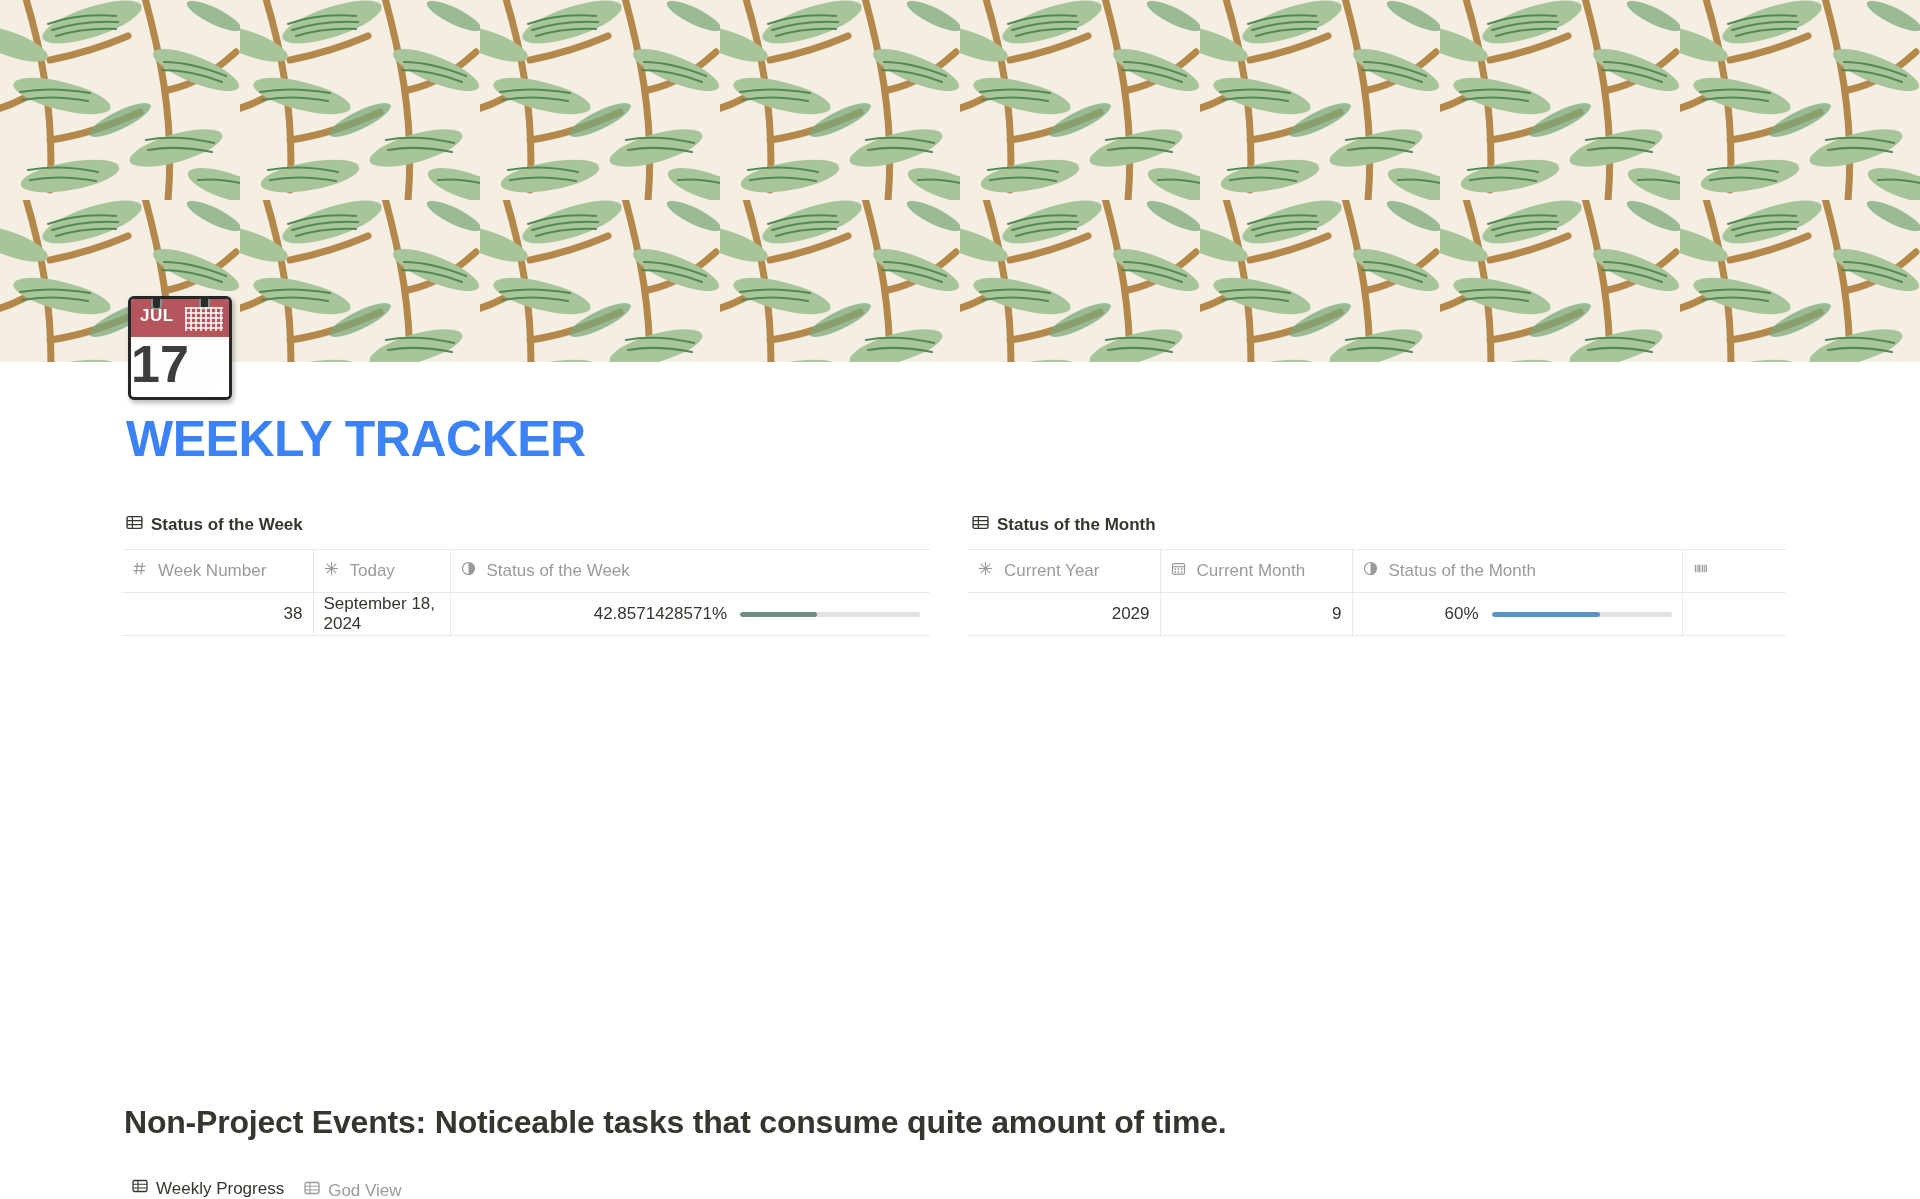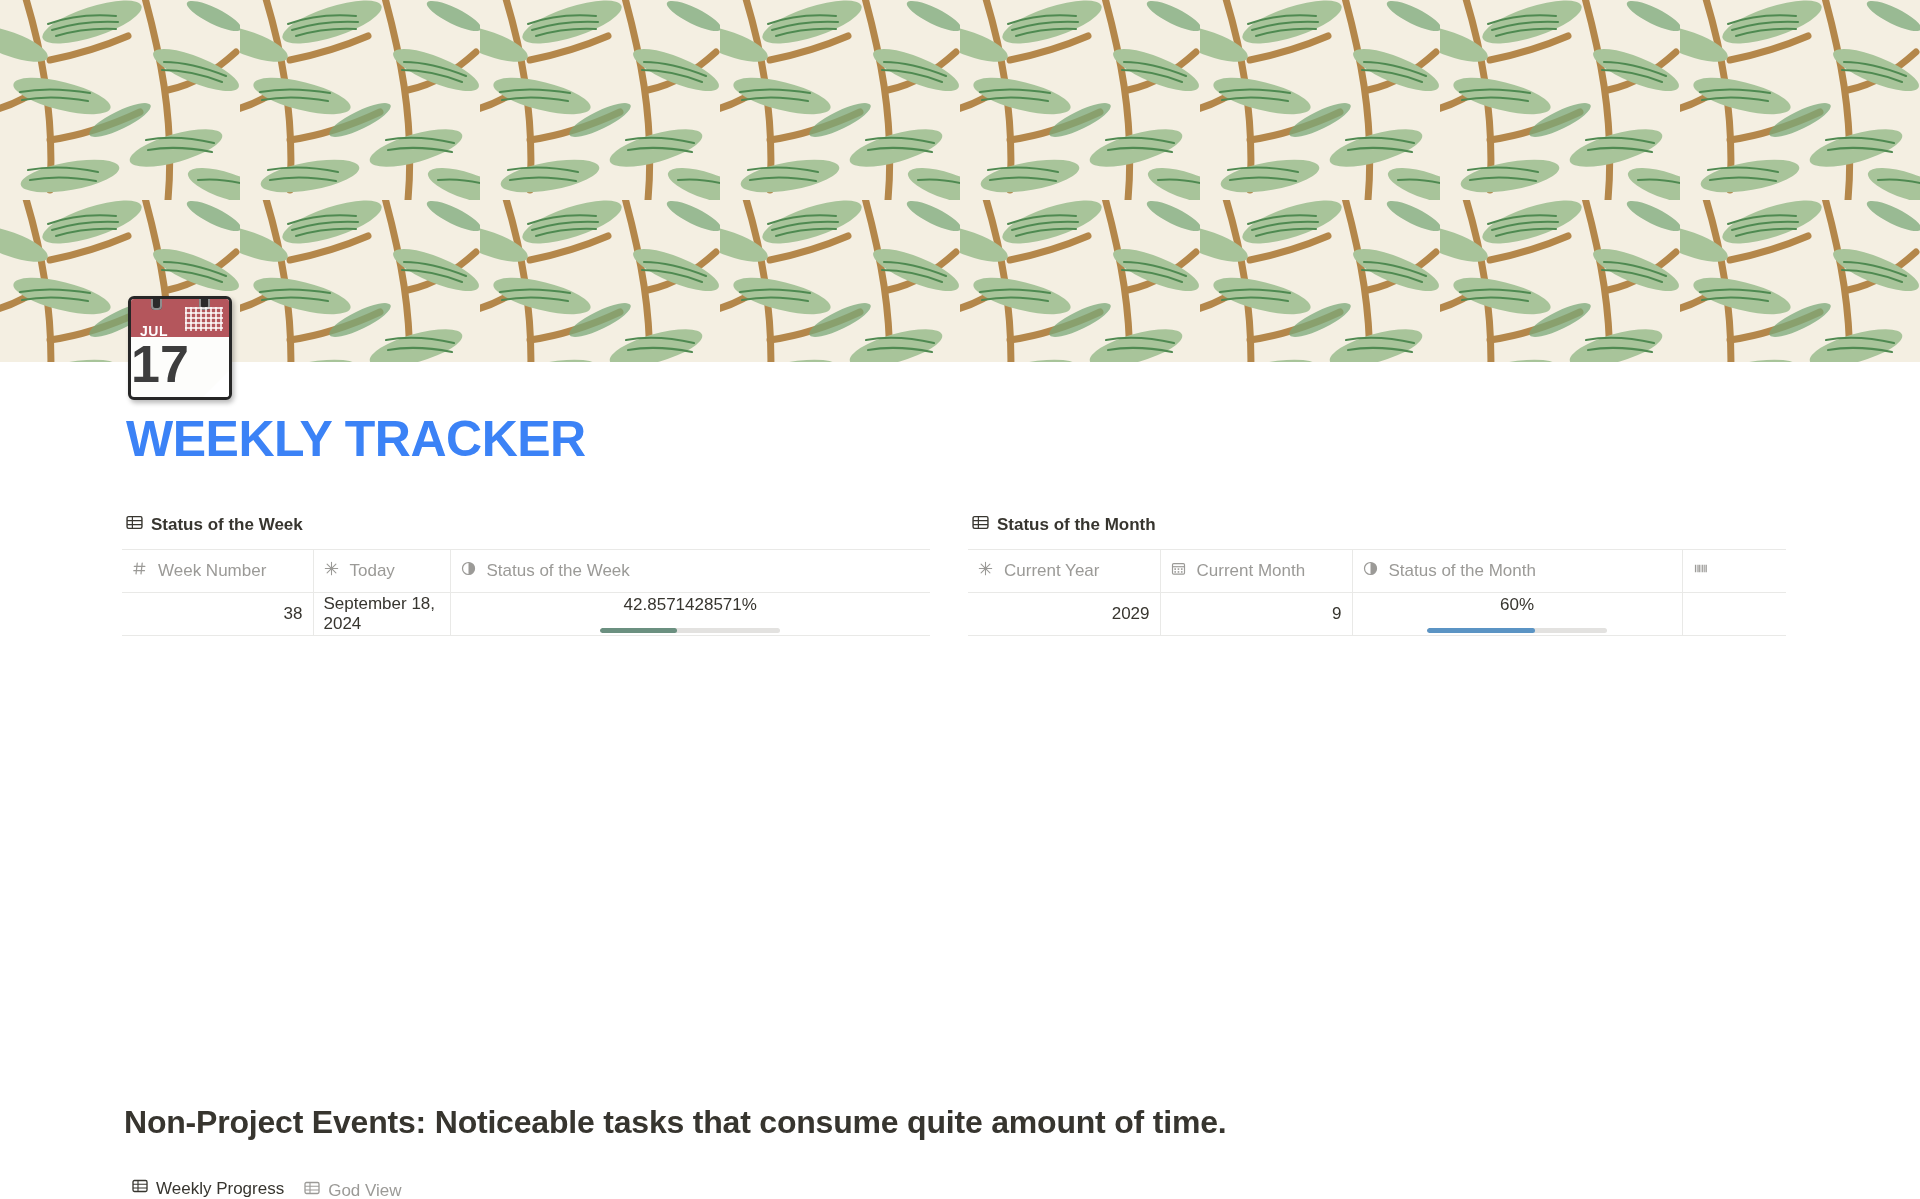--- a/index.html
+++ b/index.html
@@ -34,22 +34,22 @@
     border-radius: 6px;
     background: #fdfdfb;
     overflow: hidden;
     position: relative;
     box-shadow: 2px 3px 5px rgba(0,0,0,.28);
   }
   .cal-top {
     height: 38px; background: #b4565c; position: relative;
   }
   .cal-month {
-    position: absolute; left: 9px; top: 24px;
-    color: #fff; font-size: 14px; font-weight: 700; letter-spacing: .5px;
+    position: absolute; left: 9px; top: 7px;
+    color: #fff; font-size: 17px; font-weight: 700; letter-spacing: .5px;
     font-family: "Liberation Sans", sans-serif;
   }
   .cal-grid {
     position: absolute; right: 6px; top: 8px;
     width: 38px; height: 24px;
     background:
       repeating-linear-gradient(to right, rgba(255,255,255,.75) 0 2px, transparent 2px 5px),
       repeating-linear-gradient(to bottom, rgba(255,255,255,.75) 0 2px, transparent 2px 5px);
   }
   .cal-ring {
@@ -112,21 +112,21 @@
   table.nt th:first-child, table.nt td:first-child { border-left: none; }
   table.nt th:last-child, table.nt td:last-child { border-right: none; }
   table.nt th {
     color: #9b9a97; font-weight: 400; text-align: left;
   }
   table.nt th .hwrap { display: flex; align-items: center; gap: 11px; }
   table.nt td { color: #37352f; }
   td.num { text-align: right; }
   td.pct { text-align: right; position: relative; padding-right: 10px; }
 
-  .bar-cell { display: flex; align-items: center; justify-content: flex-end; gap: 13px; flex-direction: column; }
+  .bar-cell { display: flex; align-items: center; justify-content: flex-end; gap: 13px; }
   .bar { height: 5px; border-radius: 3px; background: #e3e2e0; position: relative; overflow: hidden; }
   .bar > i { display: block; height: 100%; border-radius: 3px; }
 
   
   .h-np {
     position: absolute; left: 124px; top: 742px;
     font-size: 32px; font-weight: 700; letter-spacing: -.2px; color: #37352f;
   }
 
   

